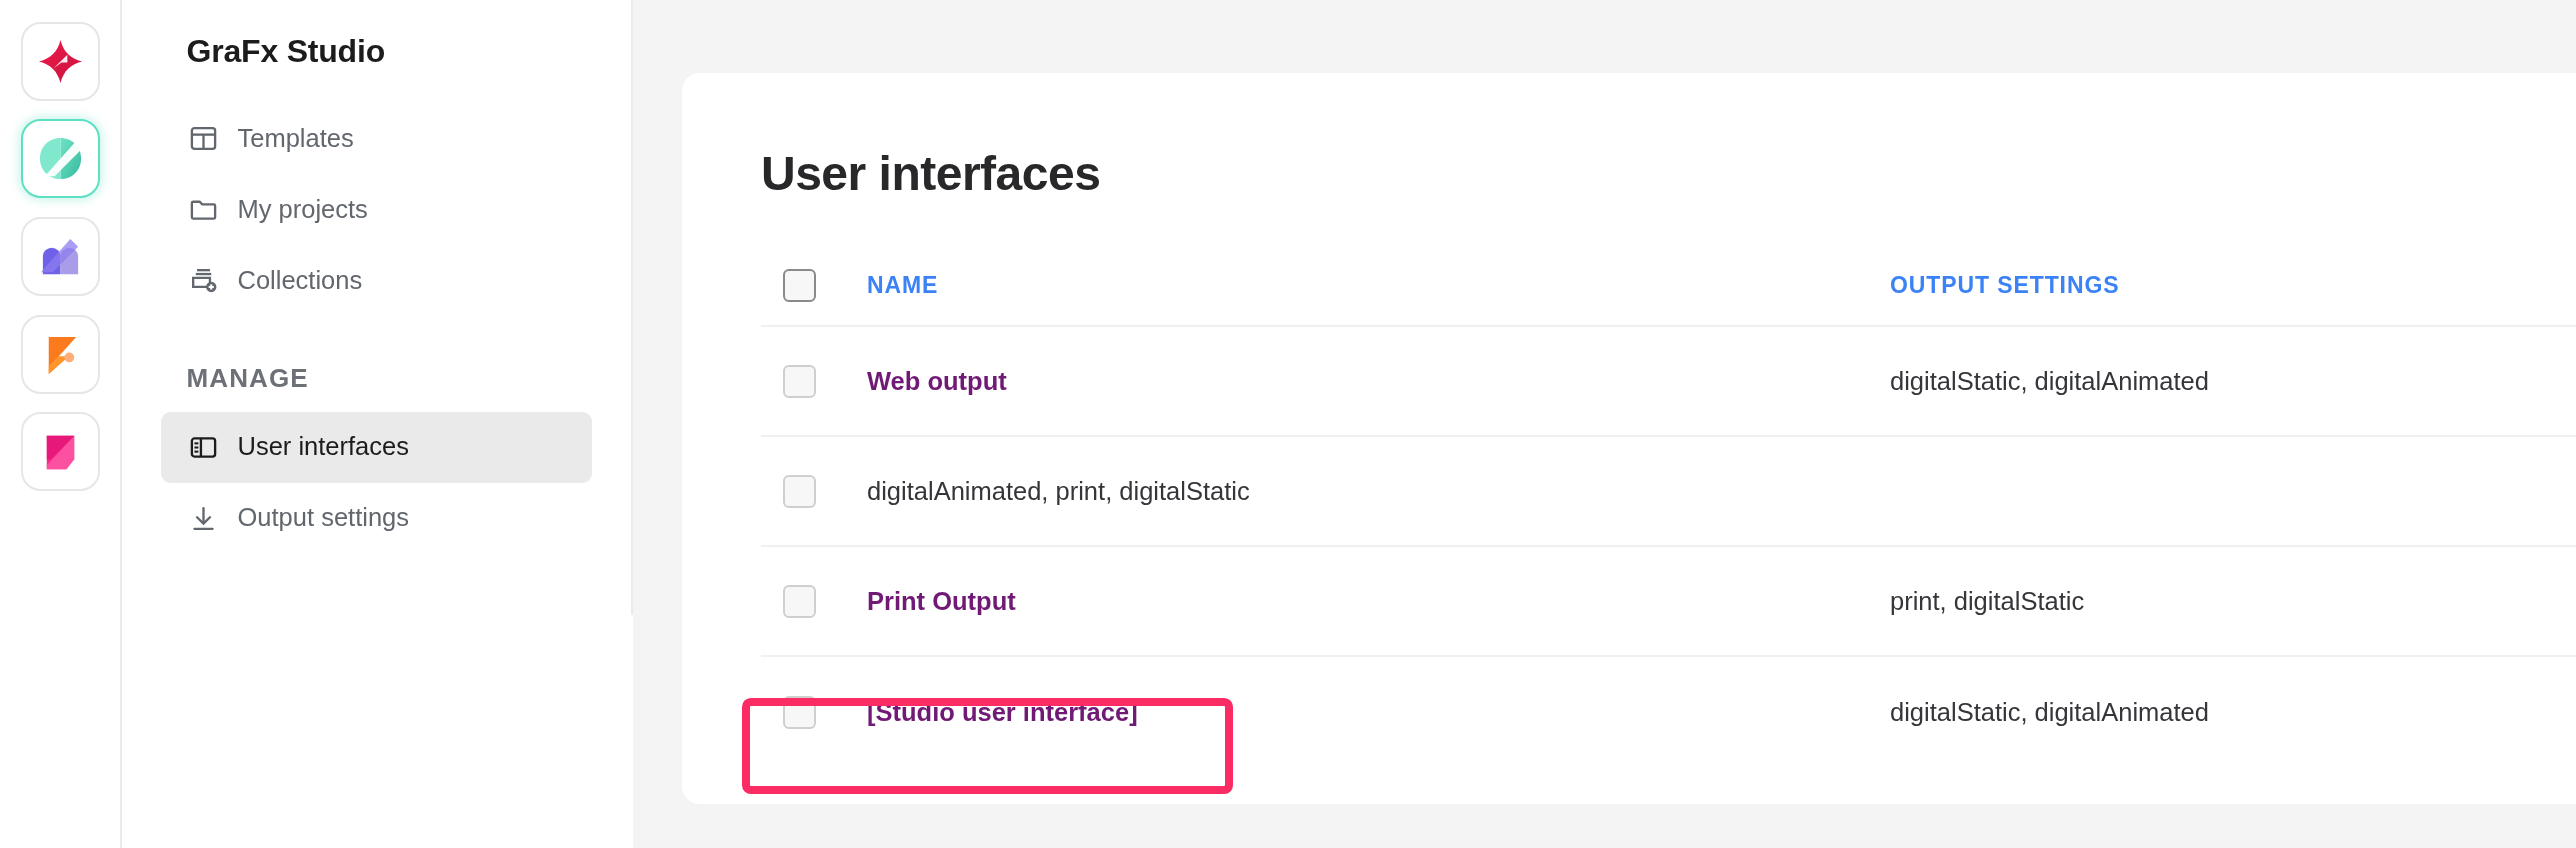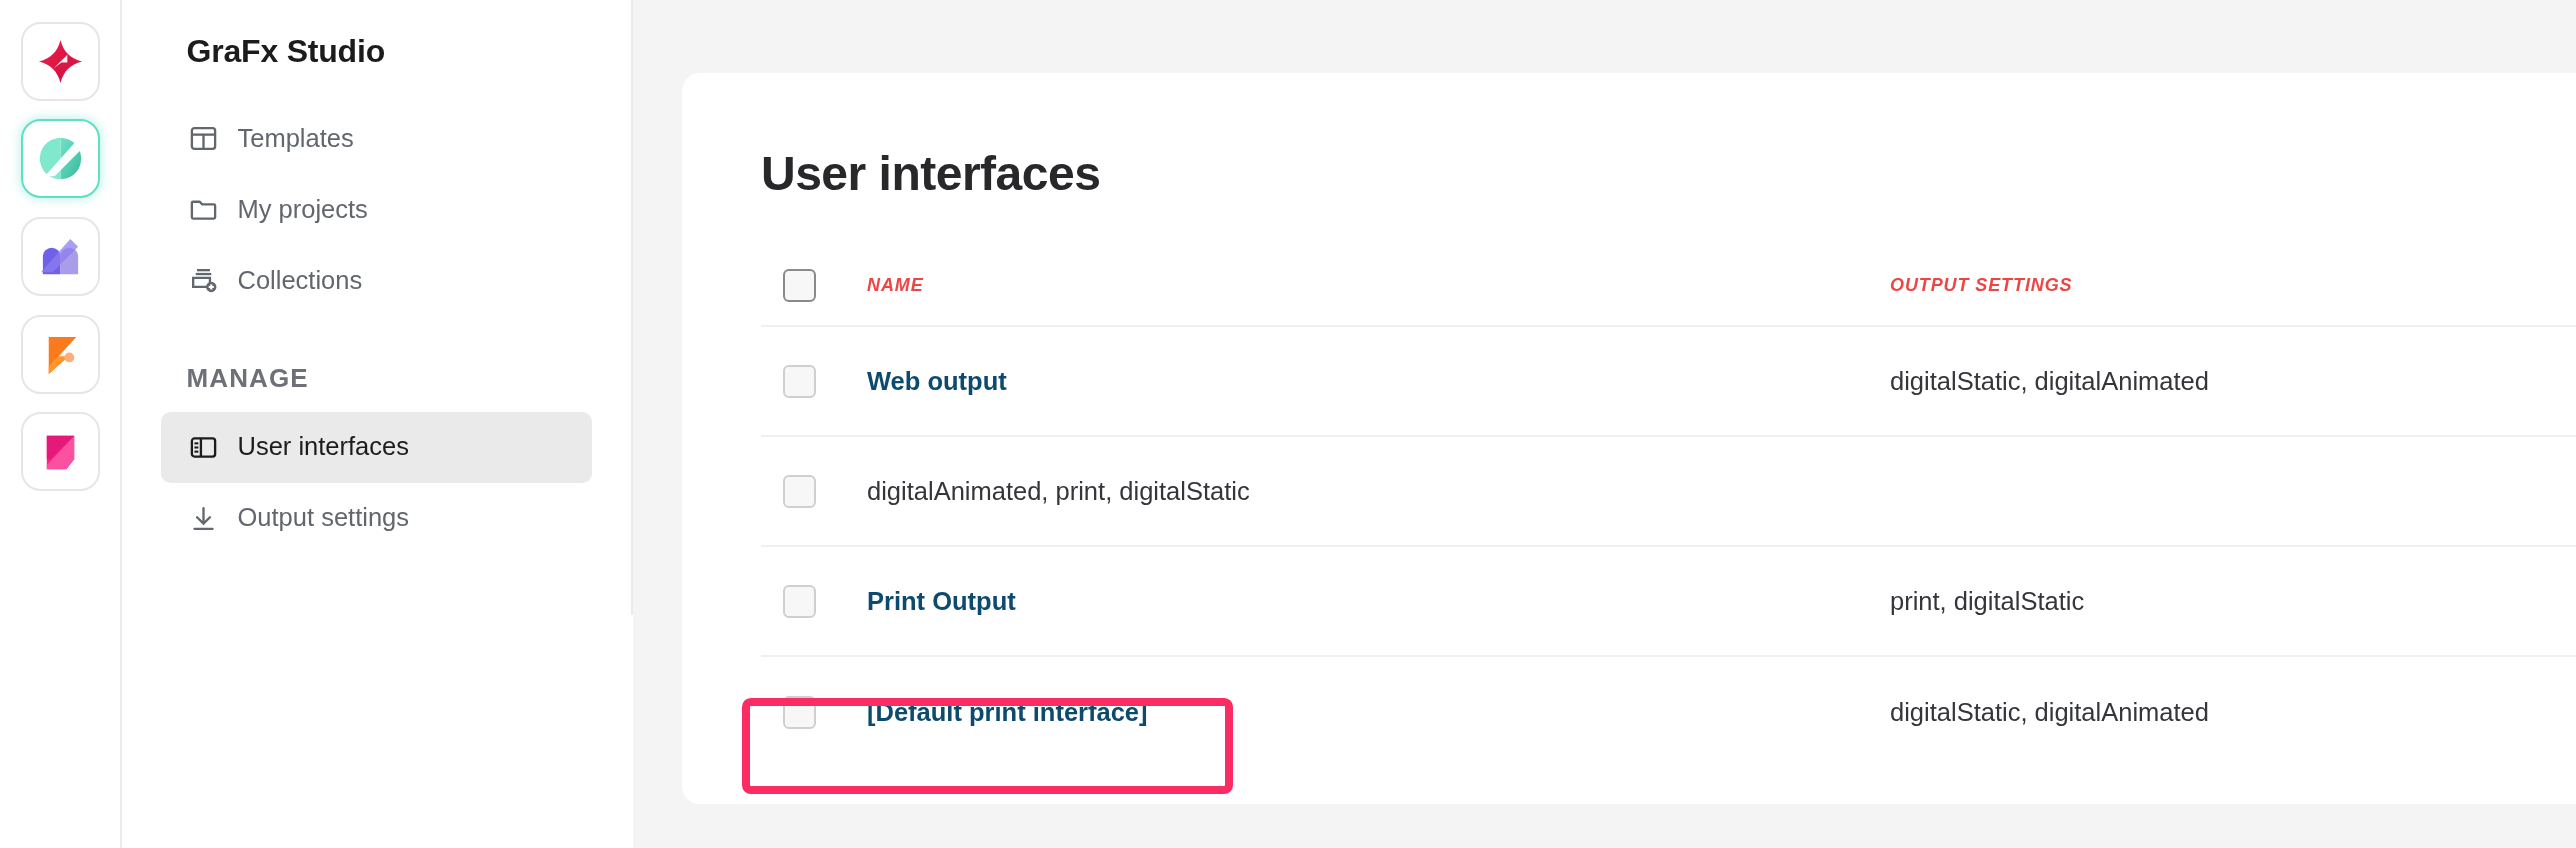--- a/index.html
+++ b/index.html
@@ -153,35 +153,34 @@
     border: 2px solid #cfcfcf;
     background: #f7f7f7;
     cursor: pointer;
   }
   .cbox.strong { border-color: #8a8a8a; }
 
   .cell-name {
     flex: 1 1 auto;
     font-size: 25.5px;
     font-weight: bold;
-    color: #0c4a6e;
+    color: #701a75;
   }
   .cell-settings {
     width: 914px;
     flex: 0 0 914px;
     font-size: 25.5px;
     color: #35363a;
     font-weight: normal;
   }
   .th {
-    font-size: 18px;
+    font-size: 23px;
     font-weight: bold;
     letter-spacing: 0.9px;
-    color: #ef4444;
-    font-style: italic;
+    color: #3b82f6;
   }
   .th.cell-name { font-weight: bold; }
 
   
   .highlight-box {
     position: absolute;
     left: 742px;
     top: 698px;
     width: 491px;
     height: 96px;
@@ -363,21 +362,21 @@
             <div class="cbox"></div>
           </div>
           <div class="cell-name">Print Output</div>
           <div class="cell-settings">print, digitalStatic</div>
         </div>
 
         <div class="trow last">
           <div class="cell-check">
             <div class="cbox"></div>
           </div>
-          <div class="cell-name">[Default print interface]</div>
+          <div class="cell-name">[Studio user interface]</div>
           <div class="cell-settings">digitalStatic, digitalAnimated</div>
         </div>
 
       </div>
     </div>
   </div>
 
   <div class="highlight-box"></div>
 
 </div>

